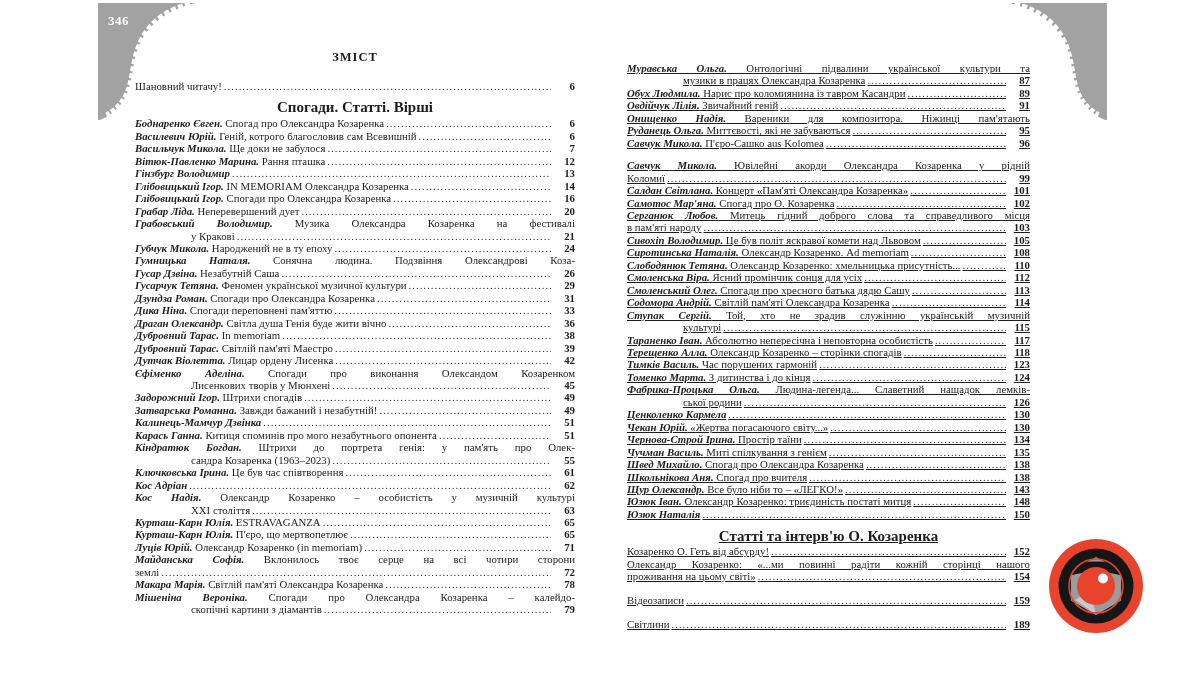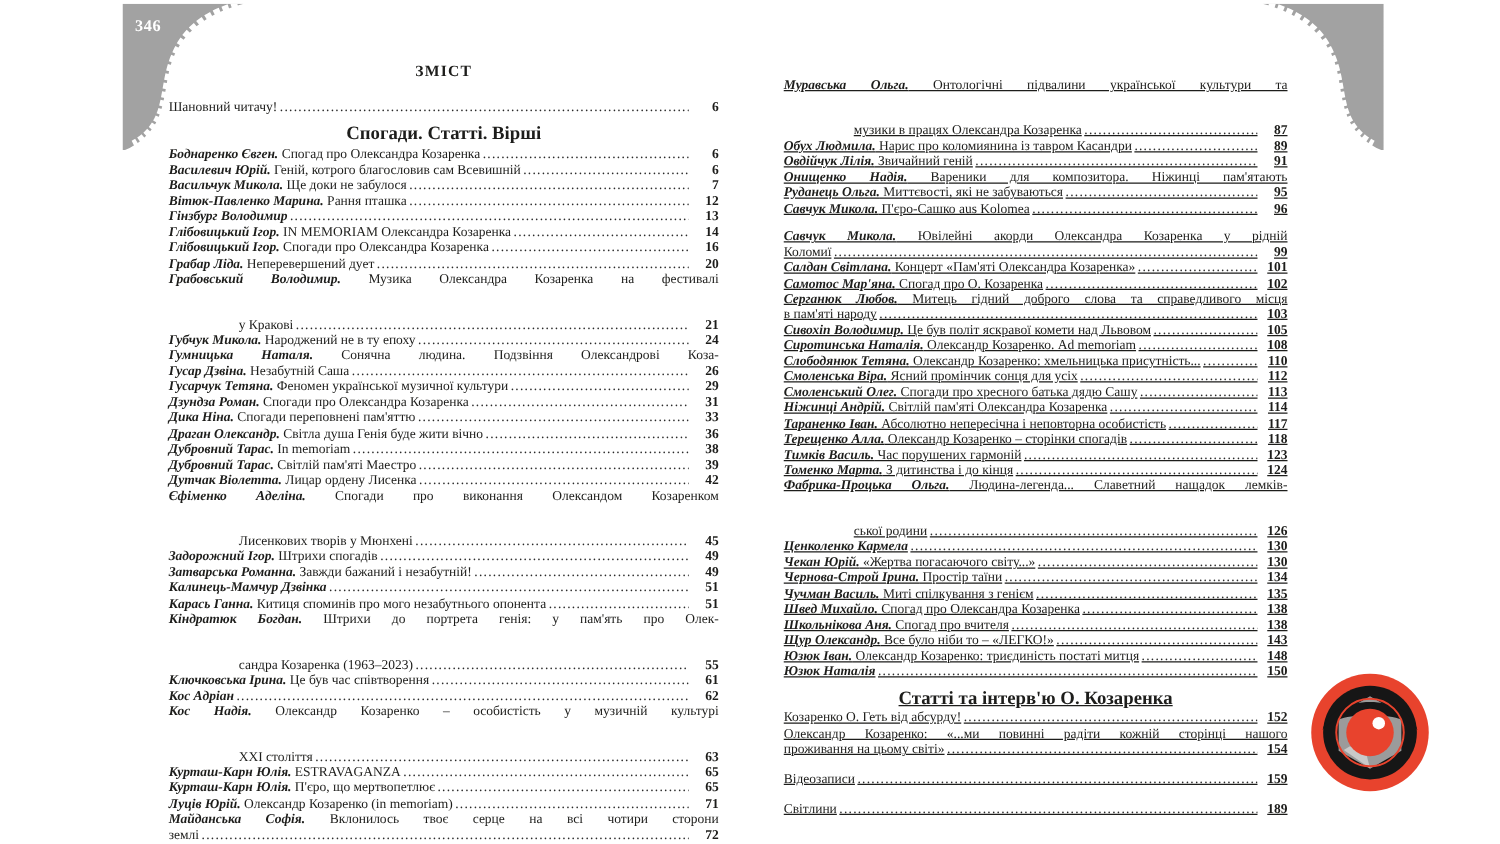--- a/index.html
+++ b/index.html
@@ -21,21 +21,21 @@
   .entry .row { display:flex; align-items:baseline; }
   .txt { flex:0 0 auto; white-space:nowrap; }
   .dots { flex:1 1 auto; min-width:6px; overflow:hidden; white-space:nowrap; padding:0 2px; }
   .dots::after {
     content:"....................................................................................................................................";
     letter-spacing:1px; color:#2a2a2a;
   }
   .pg { flex:0 0 auto; min-width:24px; text-align:right; font-weight:bold; }
   .author { font-weight:bold; font-style:italic; }
   .l1 { text-align:justify; text-align-last:justify; }
-  .row.ind { margin-left:56px;margin-top:24px; }
+  .row.ind { margin-left:56px; }
 
   .corner-deco { position:absolute; top:3px; }
   #deco-left  { left:98px; }
   #deco-right { left:1007px; }
   .corner-num {
     position:absolute; color:#ffffff; font-weight:bold; font-size:13px;
     font-family:"Liberation Serif",serif; letter-spacing:0.5px;
   }
   #num-left  { left:108px; top:13px; }
   #num-right { left:1031px; top:20px; }
@@ -417,23 +417,31 @@
       </div>
       <div class="entry">
         <div class="row">
           <span class="txt"><span class="author">Смоленський Олег.</span> Спогади про хресного батька дядю Сашу</span>
           <span class="dots"></span>
           <span class="pg">113</span>
         </div>
       </div>
       <div class="entry">
         <div class="row">
-          <span class="txt"><span class="author">Ніжинці Андрій.</span> Світлій пам'яті Олександра Козаренка</span>
+          <span class="txt"><span class="author">Содомора Андрій.</span> Світлій пам'яті Олександра Козаренка</span>
           <span class="dots"></span>
           <span class="pg">114</span>
+        </div>
+      </div>
+      <div class="entry">
+        <div class="l1"><span class="author">Ступак Сергій.</span> Той, хто не зрадив служінню українській музичній</div>
+        <div class="row ind">
+          <span class="txt">культурі</span>
+          <span class="dots"></span>
+          <span class="pg">115</span>
         </div>
       </div>
       <div class="entry">
         <div class="row">
           <span class="txt"><span class="author">Тараненко Іван.</span> Абсолютно непересічна і неповторна особистість</span>
           <span class="dots"></span>
           <span class="pg">117</span>
         </div>
       </div>
       <div class="entry">

